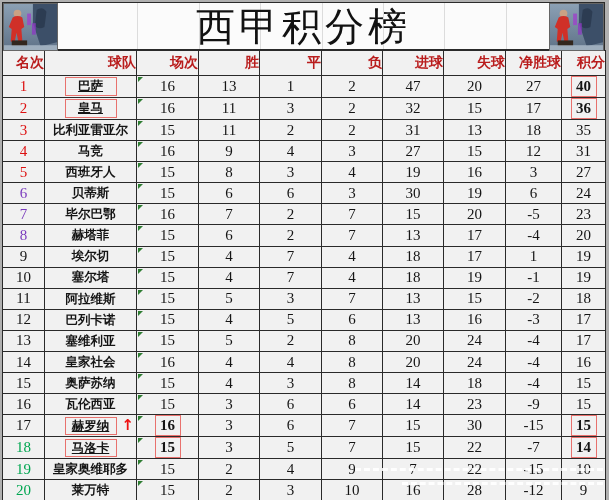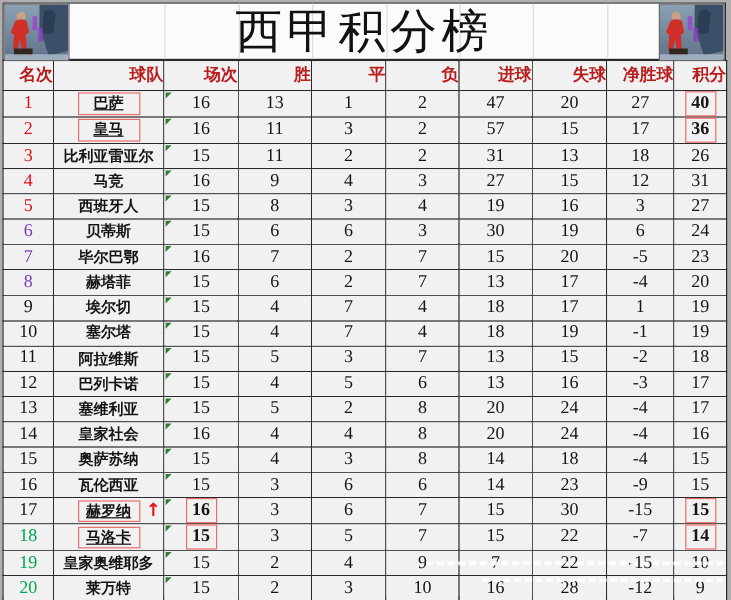--- a/index.html
+++ b/index.html
@@ -148,36 +148,36 @@
             <td data-name="cell-goal-diff"><span data-name="cell-goal-diff-value">27</span></td>
             <td data-name="cell-points"><span data-name="cell-points-value" class="redbox num-box">40</span></td>
           </tr>
           <tr data-name="table-row">
             <td data-name="cell-rank"><span data-name="cell-rank-value" class="rank rank-red">2</span></td>
             <td data-name="cell-team"><span data-name="cell-team-value" class="redbox team-box">皇马</span></td>
             <td data-name="cell-played"><i class="tri" data-name="comment-triangle-icon"></i><span data-name="cell-played-value">16</span></td>
             <td data-name="cell-win"><span data-name="cell-win-value">11</span></td>
             <td data-name="cell-draw"><span data-name="cell-draw-value">3</span></td>
             <td data-name="cell-loss"><span data-name="cell-loss-value">2</span></td>
-            <td data-name="cell-goals-for"><span data-name="cell-goals-for-value">57</span></td>
+            <td data-name="cell-goals-for"><span data-name="cell-goals-for-value">32</span></td>
             <td data-name="cell-goals-against"><span data-name="cell-goals-against-value">15</span></td>
             <td data-name="cell-goal-diff"><span data-name="cell-goal-diff-value">17</span></td>
             <td data-name="cell-points"><span data-name="cell-points-value" class="redbox num-box">36</span></td>
           </tr>
           <tr data-name="table-row">
             <td data-name="cell-rank"><span data-name="cell-rank-value" class="rank rank-red">3</span></td>
             <td data-name="cell-team"><span data-name="cell-team-value">比利亚雷亚尔</span></td>
             <td data-name="cell-played"><i class="tri" data-name="comment-triangle-icon"></i><span data-name="cell-played-value">15</span></td>
             <td data-name="cell-win"><span data-name="cell-win-value">11</span></td>
             <td data-name="cell-draw"><span data-name="cell-draw-value">2</span></td>
             <td data-name="cell-loss"><span data-name="cell-loss-value">2</span></td>
             <td data-name="cell-goals-for"><span data-name="cell-goals-for-value">31</span></td>
             <td data-name="cell-goals-against"><span data-name="cell-goals-against-value">13</span></td>
             <td data-name="cell-goal-diff"><span data-name="cell-goal-diff-value">18</span></td>
-            <td data-name="cell-points"><span data-name="cell-points-value">26</span></td>
+            <td data-name="cell-points"><span data-name="cell-points-value">35</span></td>
           </tr>
           <tr data-name="table-row">
             <td data-name="cell-rank"><span data-name="cell-rank-value" class="rank rank-red">4</span></td>
             <td data-name="cell-team"><span data-name="cell-team-value">马竞</span></td>
             <td data-name="cell-played"><i class="tri" data-name="comment-triangle-icon"></i><span data-name="cell-played-value">16</span></td>
             <td data-name="cell-win"><span data-name="cell-win-value">9</span></td>
             <td data-name="cell-draw"><span data-name="cell-draw-value">4</span></td>
             <td data-name="cell-loss"><span data-name="cell-loss-value">3</span></td>
             <td data-name="cell-goals-for"><span data-name="cell-goals-for-value">27</span></td>
             <td data-name="cell-goals-against"><span data-name="cell-goals-against-value">15</span></td>

